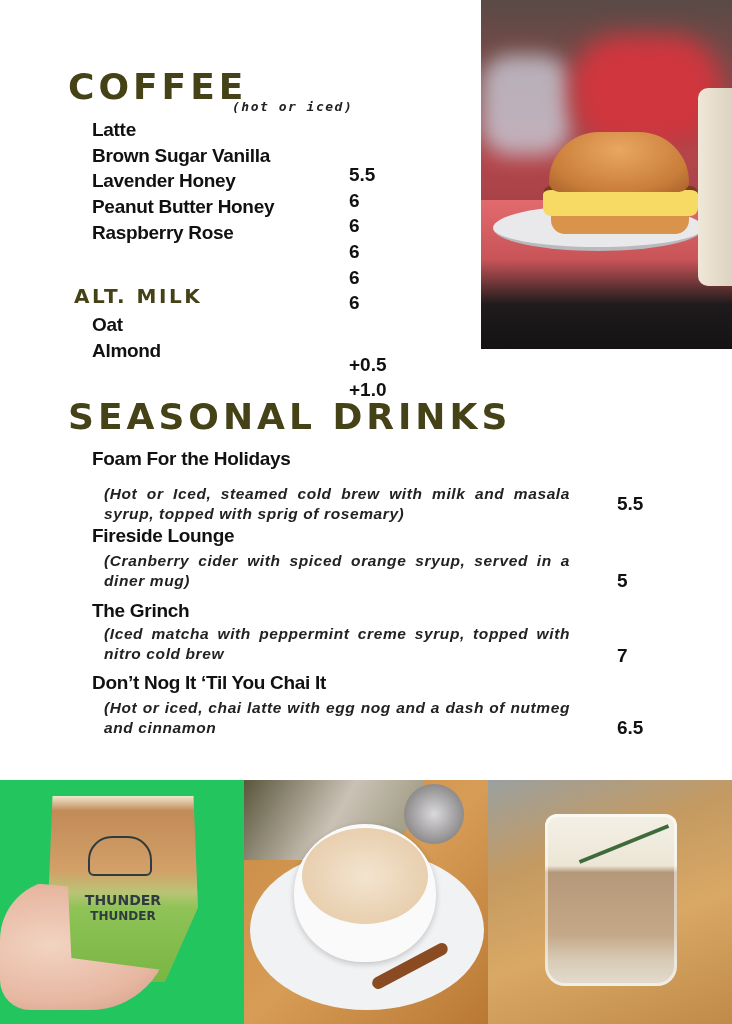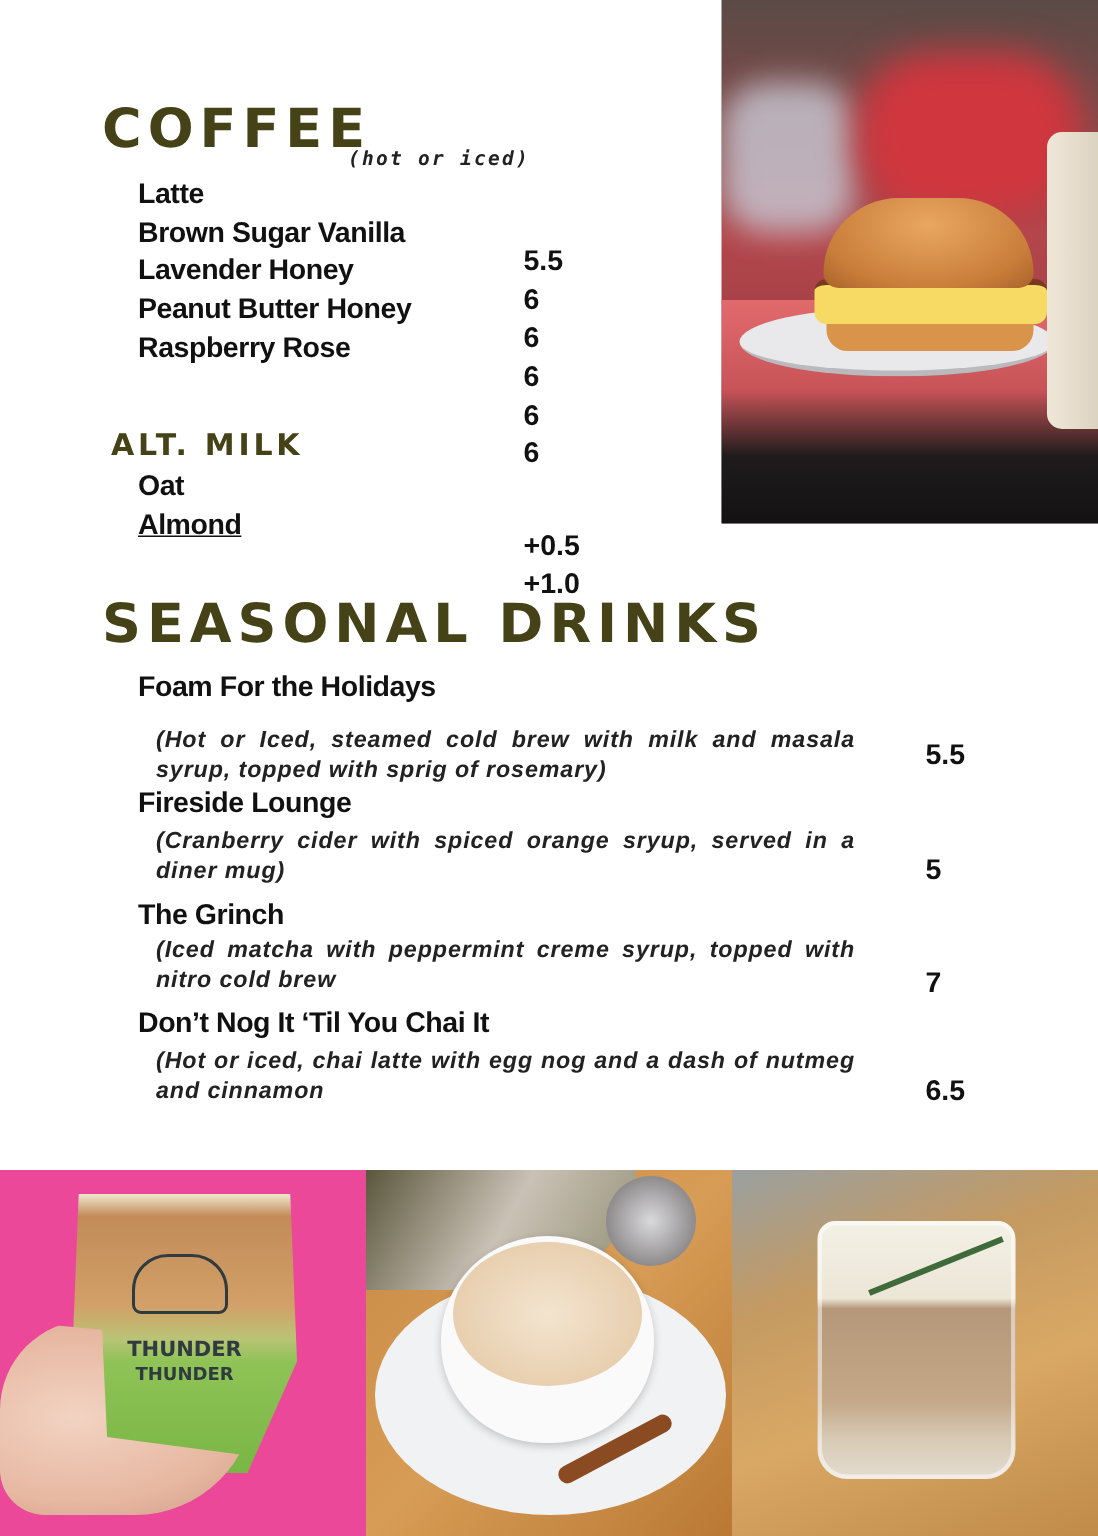--- a/index.html
+++ b/index.html
@@ -25,21 +25,21 @@
       background: linear-gradient(180deg, #5a4a46 0%, #8b4a4a 30%, #b3474c 45%, #a84248 58%, #c8565b 65%, #2b2224 80%, #3a3032 100%); }
     #photo-sandwich .blur-white { position:absolute; left:0; top:55px; width:90px; height:100px; background:#c9cad6; border-radius:30px; filter: blur(10px); opacity:.8;}
     #photo-sandwich .blur-red { position:absolute; left:90px; top:35px; width:150px; height:110px; background:#d0363e; border-radius:50px; filter: blur(12px);}
     #photo-sandwich .table { position:absolute; left:0; top:200px; width:251px; height:149px; background: linear-gradient(180deg,#e16a6d 0%, #c85458 40%, #1f1b1c 70%, #141213 100%);}
     #photo-sandwich .plate { position:absolute; left:12px; top:205px; width:210px; height:46px; background:#e9e9ec; border-radius:50%; border-bottom:4px solid #b9b9be;}
     #photo-sandwich .bun-top { position:absolute; left:68px; top:132px; width:140px; height:60px; background: radial-gradient(ellipse at 50% 30%, #e9a761 0%, #c97e3a 70%, #a9622a 100%); border-radius:60px 60px 12px 12px;}
     #photo-sandwich .egg { position:absolute; left:62px; top:186px; width:155px; height:30px; background:#f6da63; border-radius:8px; border-top:4px solid #7a3a22;}
     #photo-sandwich .bun-bot { position:absolute; left:70px; top:212px; width:138px; height:22px; background:#d9934a; border-radius:4px 4px 14px 14px;}
     #photo-sandwich .mug { position:absolute; left:217px; top:88px; width:40px; height:198px; background: linear-gradient(90deg,#efe7d8,#d9cfbd); border-radius:10px 0 0 10px;}
 
-    #photo-matcha { left: 0; top: 780px; width: 244px; height: 244px; background: #ec4899; }
+    #photo-matcha { left: 0; top: 780px; width: 244px; height: 244px; background: #22c55e; }
     #photo-matcha .glass { position:absolute; left:48px; top:16px; width:150px; height:186px; clip-path: polygon(3% 0, 97% 0, 100% 60%, 78% 100%, 22% 100%, 0 60%); background: linear-gradient(180deg, #f0e7cf 0%, #c28b58 8%, #d2a068 40%, #b9c476 52%, #8fc357 60%, #79b644 100%);}
     #photo-matcha .logo { position:absolute; left:78px; top:112px; width:90px; text-align:center; font-family:"DejaVu Sans",sans-serif; font-weight:bold; color:#2f3b3e; font-size:14px; line-height:16px; }
     #photo-matcha .logo small { display:block; font-size:12px; }
     #photo-matcha .cloud { position:absolute; left:88px; top:56px; width:64px; height:40px; border:2px solid #2f3b3e; border-radius:24px 24px 6px 6px; }
     #photo-matcha .hand { position:absolute; left:0; top:100px; width:170px; height:130px; background: radial-gradient(ellipse at 30% 50%, #f2d3c2 0%, #e7b8a2 60%, #cf9a86 100%); border-radius: 60px 40px 80px 30px; clip-path: polygon(0 0, 40% 5%, 42% 60%, 100% 70%, 100% 100%, 0 100%);}
 
     #photo-chai { left: 244px; top: 780px; width: 244px; height: 244px; background: linear-gradient(135deg, #c88a45 0%, #d79c55 50%, #b97935 100%); }
     #photo-chai .pine { position:absolute; left:0; top:0; width:180px; height:80px; background: linear-gradient(120deg,#3f4a3a 0%, #c9cdd0 50%, #7e8a78 100%); opacity:.8; border-radius: 0 0 80px 0;}
     #photo-chai .cone { position:absolute; left:160px; top:4px; width:60px; height:60px; background: radial-gradient(circle,#d9d9dc,#6f6a6a); border-radius:50%;}
     #photo-chai .saucer { position:absolute; left:6px; top:70px; width:234px; height:160px; background:#f1f2f4; border-radius:50%; }
@@ -66,21 +66,21 @@
 <div class="row" style="left:92px; top:196px;">Peanut Butter Honey</div>
 <div class="price" style="left:349px; top:196px;">6</div>
 <div class="row" style="left:92px; top:222px;">Raspberry Rose</div>
 <div class="price" style="left:349px; top:222px;">6</div>
 <div class="row" style="left:92px; top:247px;"></div>
 <div class="price" style="left:349px; top:247px;">6</div>
 
 <div class="heading" id="altmilk-title">ALT. MILK</div>
 <div class="row" style="left:92px; top:314px;">Oat</div>
 <div class="price" style="left:349px; top:309px;">+0.5</div>
-<div class="row" style="left:92px; top:340px;text-decoration:underline;">Almond</div>
+<div class="row" style="left:92px; top:340px;">Almond</div>
 <div class="price" style="left:349px; top:334px;">+1.0</div>
 
 <div class="photo" id="photo-sandwich">
   <div class="blur-white"></div>
   <div class="blur-red"></div>
   <div class="table"></div>
   <div class="plate"></div>
   <div class="bun-bot"></div>
   <div class="egg"></div>
   <div class="bun-top"></div>

